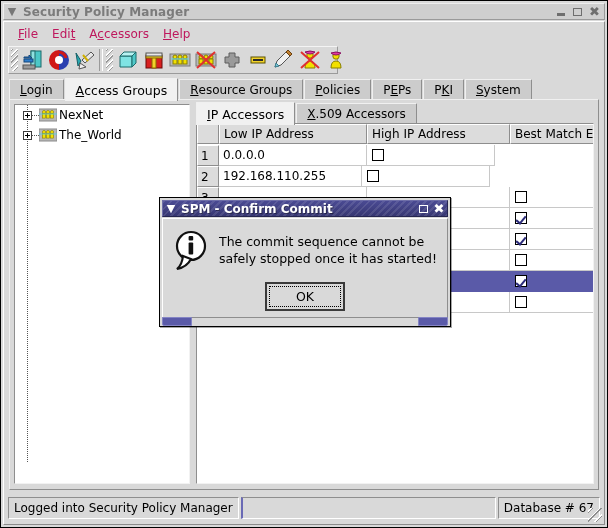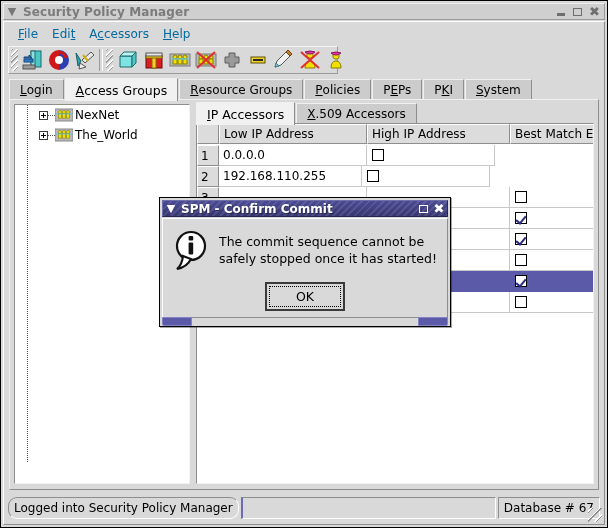--- a/index.html
+++ b/index.html
@@ -82,21 +82,21 @@
     position: absolute; left: 2px; top: 2px; right: 2px;
     height: 20px;
     background: #d9d9d9;
     display: flex; align-items: center;
     padding-left: 5px;
     box-sizing: border-box;
   }
   .menu-item {
     padding: 2px 7px;
     font-size: 12px;
-    color: #0369a1;
+    color: #be185d;
     white-space: nowrap;
   }
   .mn { text-decoration: underline; }
 
   
   #toolbar {
     position: absolute; left: 4px; top: 24px;
     width: 330px; height: 28px;
     background: #d9d9d9;
     border: 1px solid #f4f4f4;
@@ -191,21 +191,21 @@
     box-sizing: border-box;
     height: 20px;
     white-space: nowrap;
     overflow: hidden;
   }
   #tree-body { position: relative; background: #fff; height: calc(100% - 20px); }
   .tree-row {
     position: relative;
     display: flex; align-items: center;
     height: 20px;
-    padding-left: 24px;
+    padding-left: 8px;
     font-size: 12px;
   }
   .tree-expander {
     width: 9px; height: 9px;
     border: 1px solid #3b3b3b;
     background: #ffffff;
     position: relative;
     flex: 0 0 auto;
     box-sizing: border-box;
   }
@@ -299,21 +299,21 @@
     background: #d9d9d9;
     border: 1px solid #8e8e8e;
     border-right-color: #ffffff;
     border-bottom-color: #ffffff;
     display: flex; align-items: center;
     padding: 0 5px;
     font-size: 12px;
     box-sizing: border-box;
     white-space: nowrap;
   }
-  #sb-left { flex: 0 0 auto; border-radius: 9px; }
+  #sb-left { flex: 0 0 auto; }
   #sb-progress { flex: 1 1 auto; margin: 0 2px; border-left: 2px solid #6a6ab5; }
   #sb-right { flex: 0 0 auto; }
   #resize-grip {
     position: absolute; right: 2px; bottom: 2px;
     width: 14px; height: 14px;
     background:
       repeating-linear-gradient(135deg,
         transparent 0 2px, #ffffff 2px 3px, #8e8e8e 3px 4px, transparent 4px 6px);
   }
 

